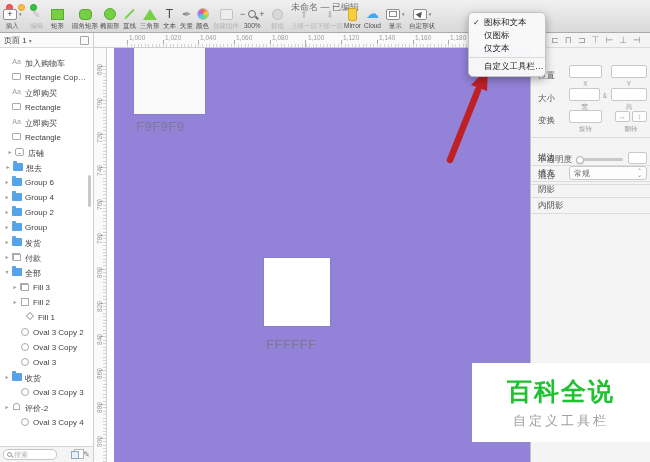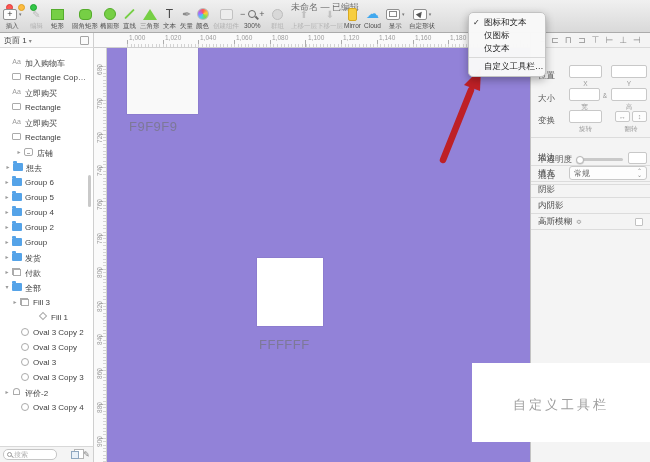--- a/index.html
+++ b/index.html
@@ -108,21 +108,21 @@
   .ruler-v { position:absolute; left:94px; top:48px; width:13px; height:414px; background:#FAFAFA;
     border-right:1px solid #CFCFCF;
     background-image:repeating-linear-gradient(180deg,#D4D4D4 0 1px,transparent 1px 3.38px),
       repeating-linear-gradient(180deg,#ADADAD 0 1px,transparent 1px 33.8px);
     background-size:3px 100%,7px 100%; background-repeat:no-repeat;
     background-position:right 18px,right 18px; z-index:4; }
   .ruler-v span { position:absolute; left:-3px; width:16px; text-align:center; font-size:6.5px;
     color:#9C9C9C; transform:rotate(-90deg); }
 
   
-  .canvas { position:absolute; left:107px; top:48px; width:423px; height:414px; background:#9282D8; overflow:hidden; }
+  .canvas { position:absolute; left:114px; top:48px; width:423px; height:414px; background:#9282D8; overflow:hidden; }
   .cshape { position:absolute; box-shadow:0 0 0 0.5px rgba(0,0,0,0.08); }
   .cshape-label { position:absolute; font-size:13px; color:#7D7898; letter-spacing:0.5px; }
   .arrow-svg { position:absolute; left:300px; top:0; width:100px; height:130px; }
 
   
   .inspector { position:absolute; left:530px; top:33px; width:120px; height:429px; background:#F4F4F4;
     border-left:1px solid #C2C2C2; font-size:8.5px; color:#5B5B5B; }
   .align-row { height:15px; border-bottom:1px solid #DADADA; display:flex; align-items:center;
     justify-content:space-around; padding:0 6px; color:#8E8E8E; font-size:9px; }
   .insp-label { position:absolute; left:7px; }
@@ -336,21 +336,21 @@
         </span>
         <span>立即购买</span>
       </div>
       <div class="layer-row" style="padding-left: 3px;">
         <span class="arrow-slot"></span>
         <span class="lyr-icon">
           <span class="ic-rect"></span>
         </span>
         <span>Rectangle</span>
       </div>
-      <div class="layer-row" style="padding-left: 15px;">
+      <div class="layer-row" style="padding-left: 6px;">
         <span class="arrow-slot">▸</span>
         <span class="lyr-icon">
           <span class="ic-symbol"></span>
         </span>
         <span>店铺</span>
       </div>
       <div class="layer-row" style="padding-left: 4px;">
         <span class="arrow-slot">▸</span>
         <span class="lyr-icon">
           <span class="ic-folder"></span>
@@ -362,27 +362,20 @@
         <span class="lyr-icon">
           <span class="ic-folder"></span>
         </span>
         <span>Group 6</span>
       </div>
       <div class="layer-row" style="padding-left: 3px;">
         <span class="arrow-slot">▸</span>
         <span class="lyr-icon">
           <span class="ic-folder"></span>
         </span>
-        <span>Group 5</span>
-      </div>
-      <div class="layer-row" style="padding-left: 3px;">
-        <span class="arrow-slot">▸</span>
-        <span class="lyr-icon">
-          <span class="ic-folder"></span>
-        </span>
         <span>Group 4</span>
       </div>
       <div class="layer-row" style="padding-left: 3px;">
         <span class="arrow-slot">▸</span>
         <span class="lyr-icon">
           <span class="ic-folder"></span>
         </span>
         <span>Group 2</span>
       </div>
       <div class="layer-row" style="padding-left: 3px;">
@@ -413,21 +406,28 @@
         </span>
         <span>全部</span>
       </div>
       <div class="layer-row" style="padding-left: 11px;">
         <span class="arrow-slot">▸</span>
         <span class="lyr-icon">
           <span class="ic-compound"></span>
         </span>
         <span>Fill 3</span>
       </div>
-      <div class="layer-row" style="padding-left: 29px;">
+      <div class="layer-row" style="padding-left: 11px;">
+        <span class="arrow-slot">▸</span>
+        <span class="lyr-icon">
+          <span class="ic-square"></span>
+        </span>
+        <span>Fill 2</span>
+      </div>
+      <div class="layer-row" style="padding-left: 16px;">
         <span class="arrow-slot"></span>
         <span class="lyr-icon">
           <span class="ic-diamond"></span>
         </span>
         <span>Fill 1</span>
       </div>
       <div class="layer-row" style="padding-left: 11px;">
         <span class="arrow-slot"></span>
         <span class="lyr-icon">
           <span class="ic-oval"></span>
@@ -440,20 +440,27 @@
           <span class="ic-oval"></span>
         </span>
         <span>Oval 3 Copy</span>
       </div>
       <div class="layer-row" style="padding-left: 11px;">
         <span class="arrow-slot"></span>
         <span class="lyr-icon">
           <span class="ic-oval"></span>
         </span>
         <span>Oval 3</span>
+      </div>
+      <div class="layer-row" style="padding-left: 3px;">
+        <span class="arrow-slot">▸</span>
+        <span class="lyr-icon">
+          <span class="ic-folder"></span>
+        </span>
+        <span>收货</span>
       </div>
       <div class="layer-row" style="padding-left: 11px;">
         <span class="arrow-slot"></span>
         <span class="lyr-icon">
           <span class="ic-oval"></span>
         </span>
         <span>Oval 3 Copy 3</span>
       </div>
       <div class="layer-row" style="padding-left: 3px;">
         <span class="arrow-slot">▸</span>
@@ -572,33 +579,29 @@
         </div>
         <div class="section-row">
           <span>填充</span>
         </div>
         <div class="section-row">
           <span>阴影</span>
         </div>
         <div class="section-row">
           <span>内阴影</span>
         </div>
-        <div class="section-row">
-          <span>高斯模糊</span>
-          <span class="blur-stepper">≎</span>
-          <span class="blur-check"></span>
-        </div>
       </div>
   </div>
 
   <div class="menu" id="context-menu">
       <div class="menu-item"><span class="check">✓</span>图标和文本</div>
       <div class="menu-item">仅图标</div>
       <div class="menu-item">仅文本</div>
       <div class="menu-sep"></div>
       <div class="menu-item">自定义工具栏…</div>
     </div>
 
   <div class="watermark">
+    <div class="wm-title" style="color: rgb(30, 193, 47);">百科全说</div>
     <div class="wm-sub">自定义工具栏</div>
   </div>
 
 </div>
 
 </body></html>

